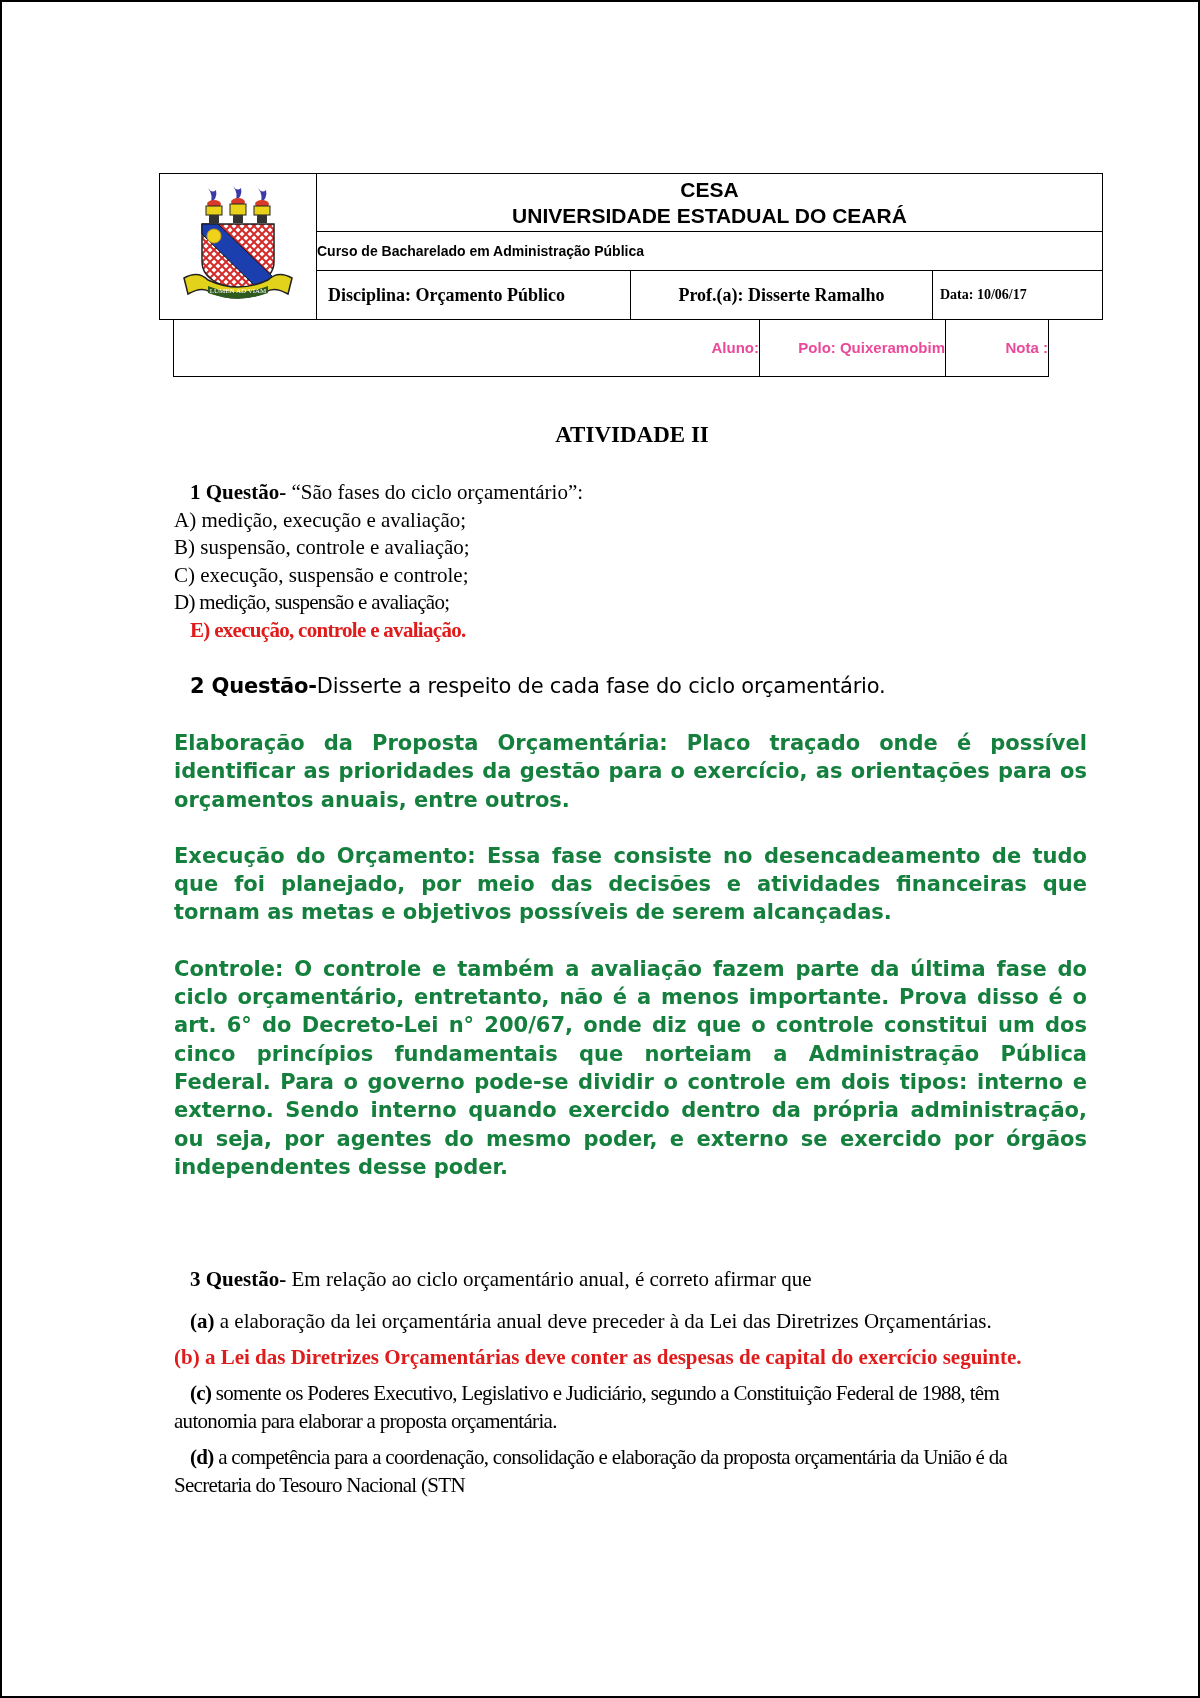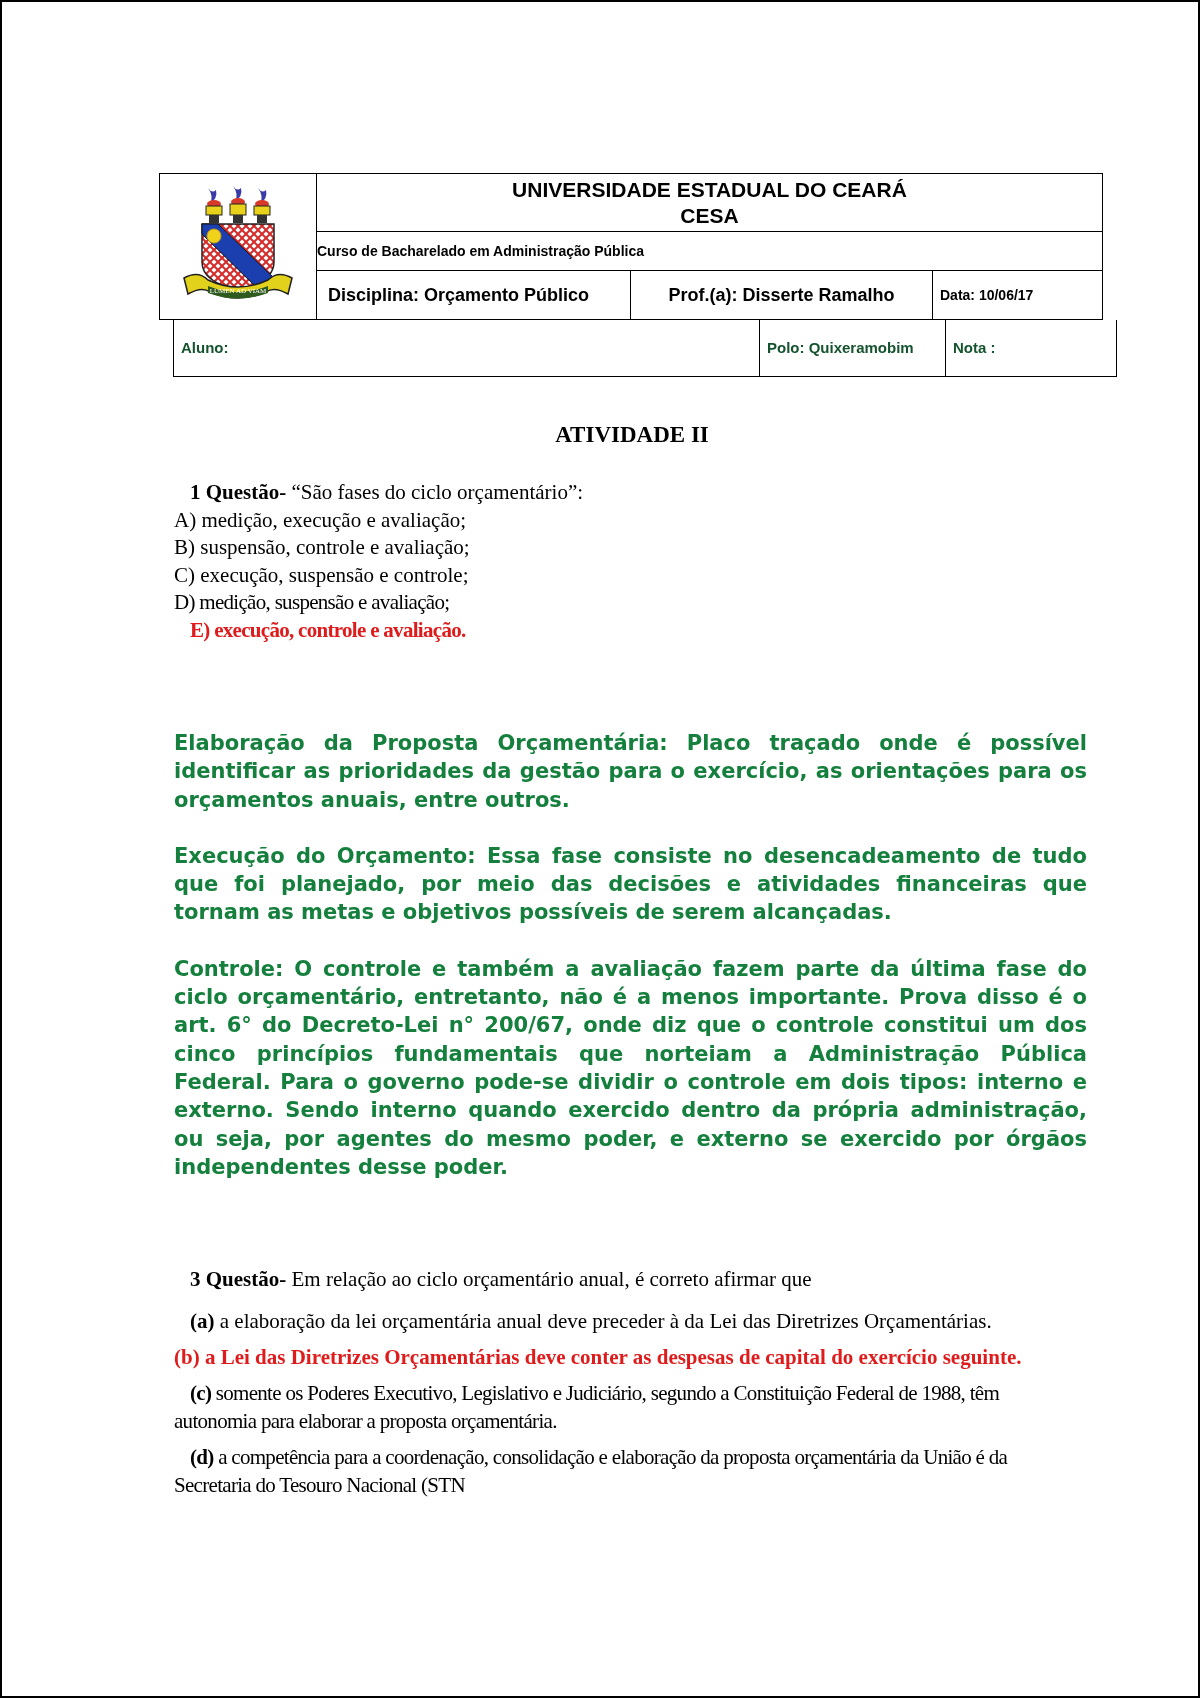--- a/index.html
+++ b/index.html
@@ -21,29 +21,29 @@
   .row1 {
     position: absolute; left: 157px; right: 0; top: 0; height: 58px;
     border-bottom: 1.5px solid #000; box-sizing: border-box;
     text-align: center; font-weight: bold; font-size: 21px; line-height: 26px; padding-top: 3px;
   }
   .row2 {
     position: absolute; left: 157px; right: 0; top: 58px; height: 39px;
     border-bottom: 1.5px solid #000; box-sizing: border-box;
     text-align: left; font-weight: bold; font-size: 14px; line-height: 38px;
   }
-  .row3 { position: absolute; left: 157px; right: 0; top: 97px; bottom: 0; }
+  .row3 { position: absolute; left: 157px; right: 0; top: 97px; bottom: 0; font-family: Liberation Serif, serif; }
   .r3c { position: absolute; top: 0; bottom: 0; font-weight: bold; line-height: 48px; box-sizing: border-box; }
   .r3c.c1 { left: 0; width: 314px; border-right: 1.5px solid #000; font-size: 18px; padding-left: 11px; }
   .r3c.c2 { left: 314px; width: 302px; border-right: 1.5px solid #000; font-size: 18px; text-align: center; }
   .r3c.c3 { left: 616px; right: 8px; font-size: 14px; padding-left: 7px; }
   .aluno {
-    position: absolute; left: 171px; top: 318px; width: 944px; height: 57px;
+    position: absolute; left: 171px; top: 318px; width: 876px; height: 57px;
     border: 1.5px solid #000; border-top: none; box-sizing: border-box;
-    font-family: "Liberation Sans", sans-serif; font-weight: bold; font-size: 15px; color: #14532d;
+    font-family: "Liberation Sans", sans-serif; font-weight: bold; font-size: 15px; color: #ec4899; text-align: right;
   }
   .al { position: absolute; top: 0; bottom: 0; line-height: 56px; box-sizing: border-box; }
   .al.a1 { left: 0; width: 586px; border-right: 1.5px solid #000; padding-left: 7px; }
   .al.a2 { left: 586px; width: 186px; border-right: 1.5px solid #000; padding-left: 7px; }
   .al.a3 { left: 772px; right: 0; padding-left: 7px; }
 
   .title {
     position: absolute; left: 0; width: 1260px; top: 420px; text-align: center;
     font-family: "Liberation Serif", serif; font-weight: bold; font-size: 23px; color: #000;
   }
@@ -100,22 +100,22 @@
         <path d="M24 42 H40 L96 96 Q90 102 78 105 L24 52 Z" fill="#1c3fb0" stroke="#111" stroke-width="1"></path>
         <circle cx="36" cy="54" r="7" fill="#f1d21a" stroke="#c9a00f" stroke-width="1"></circle>
 
         <path d="M6 96 Q20 88 30 98 Q60 112 90 98 Q100 88 114 96 L110 112 Q96 104 88 110 Q60 122 32 110 Q24 104 10 112 Z" fill="#e3d21c" stroke="#222" stroke-width="1.5"></path>
         <path d="M30 104 Q60 116 90 104 L90 111 Q60 122 30 111 Z" fill="#2f5a1e"></path>
         <text x="60" y="111" text-anchor="middle" font-family="Liberation Serif, serif" font-size="7" fill="#fff">LUMEN AD VIAM</text>
       </svg>
     </div>
 
     <div class="row1">
+      <div>CESA</div>
       <div>UNIVERSIDADE ESTADUAL DO CEARÁ</div>
-      <div>CESA</div>
     </div>
     <div class="row2">Curso de Bacharelado em Administração Pública</div>
     <div class="row3">
       <div class="r3c c1">Disciplina: Orçamento Público</div>
       <div class="r3c c2">Prof.(a): Disserte Ramalho</div>
       <div class="r3c c3">Data: 10/06/17</div>
     </div>
   </div>
 
   <div class="aluno">
@@ -136,20 +136,23 @@
     <div>
       <span class="bold">1 Questão-</span><span> “São fases do ciclo orçamentário”:</span>
     </div>
     <div>A) medição, execução e avaliação;</div>
     <div>B) suspensão, controle e avaliação;</div>
     <div>C) execução, suspensão e controle;</div>
     <div class="cond">D) medição, suspensão e avaliação;</div>
     <div class="red bold cond">E) execução, controle e avaliação.</div>
   </div>
 
+  <div class="q2">
+    <span class="bold">2 Questão-</span><span>Disserte a respeito de cada fase do ciclo orçamentário.</span>
+  </div>
 
   <div class="answers">
     <p>Elaboração da Proposta Orçamentária: Placo traçado onde é possível identificar as prioridades da gestão para o exercício, as orientações para os orçamentos anuais, entre outros.</p>
     <p>Execução do Orçamento: Essa fase consiste no desencadeamento de tudo que foi planejado, por meio das decisões e atividades financeiras que tornam as metas e objetivos possíveis de serem alcançadas.</p>
     <p>Controle: O controle e também a avaliação fazem parte da última fase do ciclo orçamentário, entretanto, não é a menos importante. Prova disso é o art. 6° do Decreto-Lei n° 200/67, onde diz que o controle constitui um dos cinco princípios fundamentais que norteiam a Administração Pública Federal. Para o governo pode-se dividir o controle em dois tipos: interno e externo. Sendo interno quando exercido dentro da própria administração, ou seja, por agentes do mesmo poder, e externo se exercido por órgãos independentes desse poder.</p>
   </div>
 
   <div class="q3 serif">
     <p class="first">
       <span class="bold">3 Questão-</span><span> Em relação ao ciclo orçamentário anual, é correto afirmar que</span>

